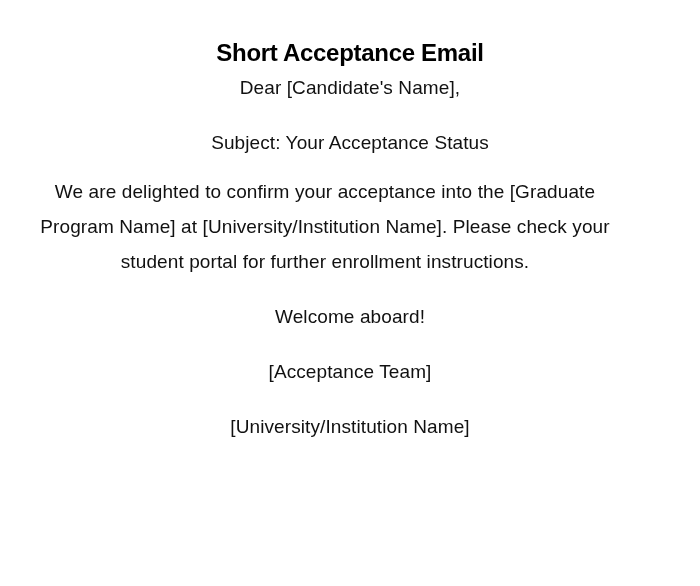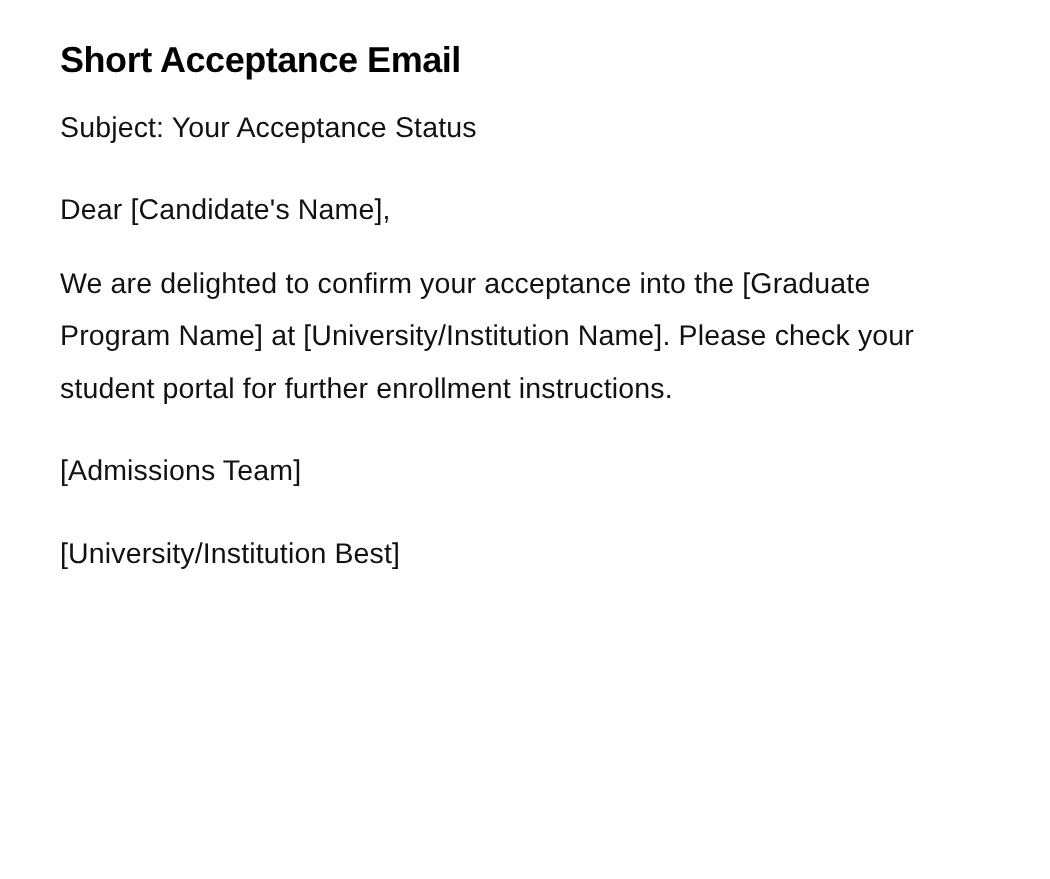--- a/index.html
+++ b/index.html
@@ -9,21 +9,22 @@
     }
     body {
       width: 700px;
       height: 586px;
       overflow: hidden;
       font-family: "Liberation Sans", "DejaVu Sans", sans-serif;
       color: #111111;
     }
     .doc {
       position: relative;
-      padding: 24px 40px 0 40px;
+      padding: 36px 40px 0 40px;
+      text-align: center;
     }
     .title {
       font-size: 24px;
       font-weight: bold;
       letter-spacing: -0.3px;
       margin: 0;
       line-height: 34px;
       color: #000000;
     }
     .para {
@@ -33,18 +34,19 @@
       letter-spacing: 0.1px;
     }
     .subject { margin-top: 10px; }
     .para + .para { margin-top: 20px; }
   </style>
 </head>
 <body>
 
 <div class="doc">
   <h1 class="title">Short Acceptance Email</h1>
+  <p class="para">Dear [Candidate's Name],</p>
   <p class="para subject">Subject: Your Acceptance Status</p>
-  <p class="para">Dear [Candidate's Name],</p>
   <p class="para" style="width: 570px; margin-top: 14px;">We are delighted to confirm your acceptance into the [Graduate Program Name] at [University/Institution Name]. Please check your student portal for further enrollment instructions.</p>
-  <p class="para">[Admissions Team]</p>
-  <p class="para">[University/Institution Best]</p>
+  <p class="para">Welcome aboard!</p>
+  <p class="para">[Acceptance Team]</p>
+  <p class="para">[University/Institution Name]</p>
 </div>
 
 </body></html>

